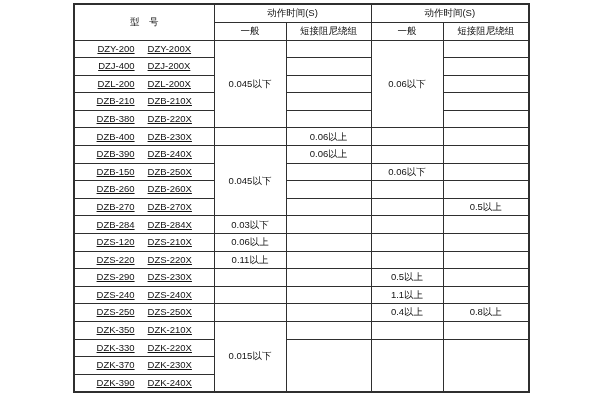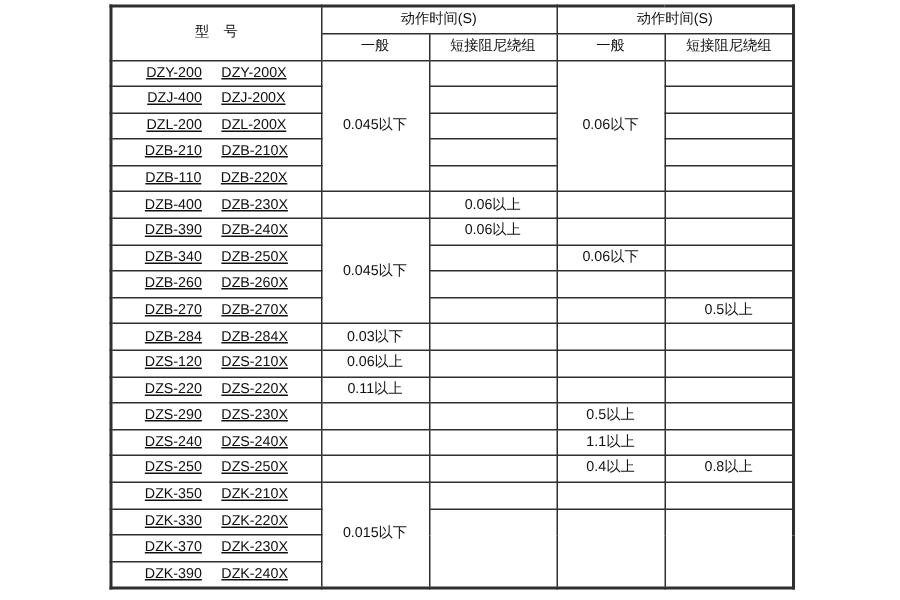--- a/index.html
+++ b/index.html
@@ -112,21 +112,21 @@
               <span>DZB-210</span>
               <span>DZB-210X</span>
             </div>
           </td>
         <td></td>
         <td></td>
       </tr>
       <tr>
         <td>
             <div class="model-pair">
-              <span>DZB-110</span>
+              <span>DZB-380</span>
               <span>DZB-220X</span>
             </div>
           </td>
         <td></td>
         <td></td>
       </tr>
       <tr>
         <td>
             <div class="model-pair">
               <span>DZB-400</span>
@@ -146,21 +146,21 @@
             </div>
           </td>
         <td rowspan="4">0.045以下</td>
         <td>0.06以上</td>
         <td></td>
         <td></td>
       </tr>
       <tr>
         <td>
             <div class="model-pair">
-              <span>DZB-340</span>
+              <span>DZB-150</span>
               <span>DZB-250X</span>
             </div>
           </td>
         <td></td>
         <td>0.06以下</td>
         <td></td>
       </tr>
       <tr>
         <td>
             <div class="model-pair">

